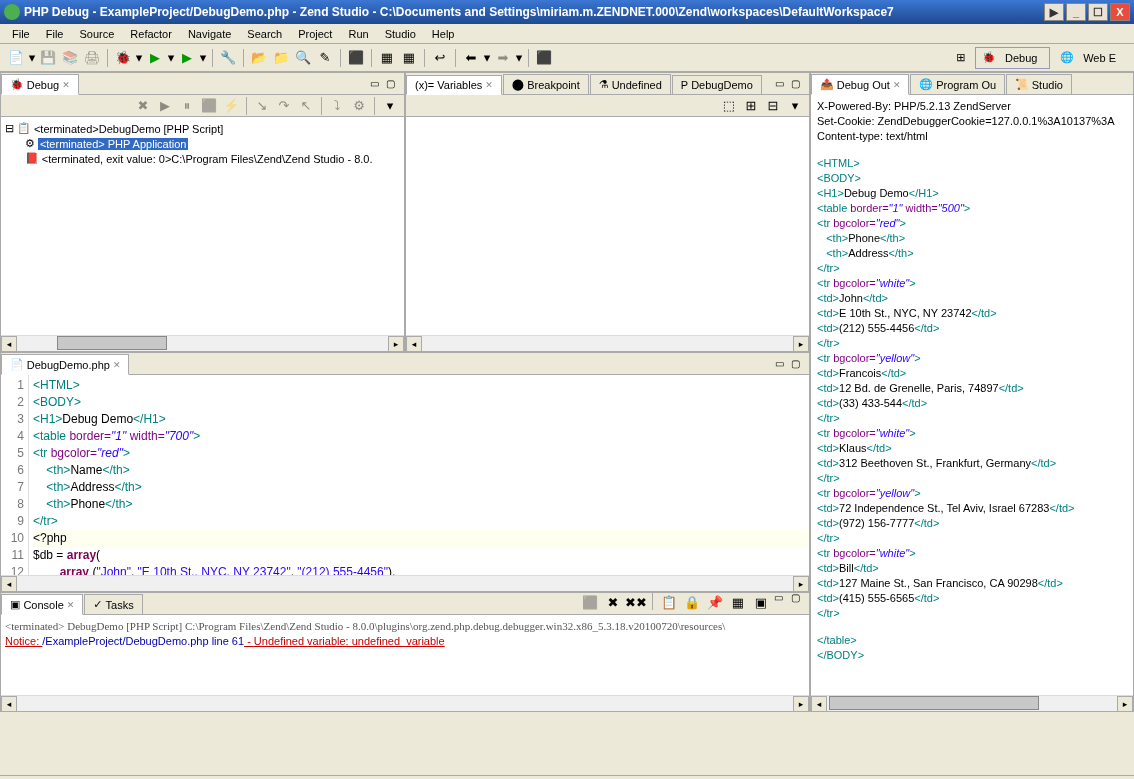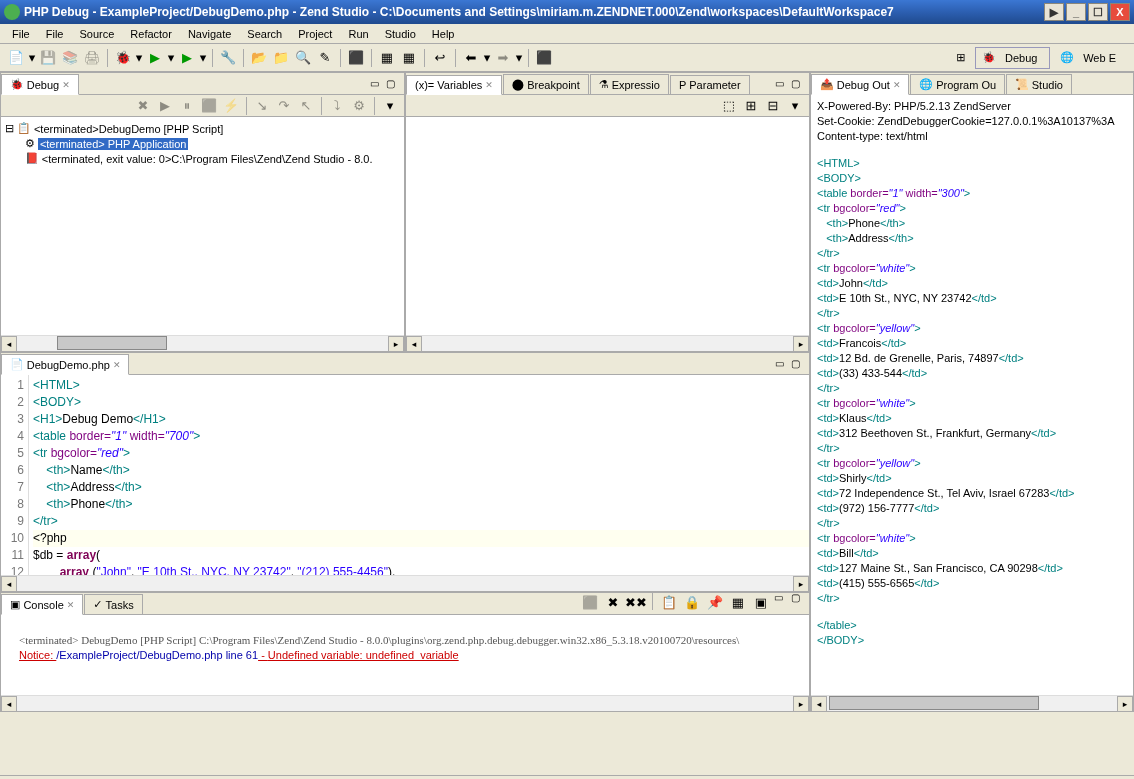--- a/index.html
+++ b/index.html
@@ -43,21 +43,21 @@
 .code .txt { color:#000; }
 .code .php { background:#fffff0; display:block; }
 .code .kw { color:#7f0055; font-weight:bold; }
 .code .str { color:#2a00ff; }
 .debugout { grid-row:1/4; grid-column:3; }
 .outbody { flex:1; padding:4px 6px; font-family:Verdana,Arial; font-size:11px; line-height:15px; overflow:hidden; }
 .outbody .tag { color:#008080; }
 .outbody .attr { color:#7f007f; }
 .outbody .val { color:#2a00ff; font-style:italic; }
 .console { grid-column:1/3; }
-.consolebody { flex:1; padding:18px; font-family:"Courier New",monospace; font-size:11px; line-height:15px; }
+.consolebody { flex:1; padding:4px; font-family:"Courier New",monospace; font-size:11px; line-height:15px; }
 .consolebody .term { color:#555; font-family:Tahoma; font-size:11px; }
 .consolebody .err { color:#c00;text-decoration:underline; }
 .consolebody .loc { color:#00a; }
 .statusbar { height:20px; background:#ece9d8; border-top:1px solid #aaa; display:flex; align-items:center; padding:0 8px; }
 </style>
 </head>
 <body>
 
 <div class="titlebar">
   <div class="icon"></div>
@@ -159,22 +159,22 @@
           <div class="sb-thumb" style="left:40px;width:110px;"></div>
         </div>
       <div class="sb-btn">▸</div>
     </div>
   </div>
 
   <div class="pane">
     <div class="tabs">
       <div class="tab active">(x)= <span>Variables</span> <span class="x">✕</span></div>
       <div class="tab">⬤ <span>Breakpoint</span></div>
-      <div class="tab">⚗ <span>Expressio</span></div>
-      <div class="tab">P <span>Parameter</span></div>
+      <div class="tab">⚗ <span>Undefined</span></div>
+      <div class="tab">P <span>DebugDemo</span></div>
       <div class="paneicons">
         <div class="pi">▭</div>
         <div class="pi">▢</div>
       </div>
     </div>
     <div class="panetoolbar">
       <div class="tbtn">⬚</div>
       <div class="tbtn">⊞</div>
       <div class="tbtn">⊟</div>
       <div class="tbtn">▾</div>
@@ -193,41 +193,42 @@
       <div class="tab">🌐 <span>Program Ou</span></div>
       <div class="tab">📜 <span>Studio</span></div>
     </div>
     <div class="outbody">
       <div>X-Powered-By: PHP/5.2.13 ZendServer</div>
       <div>Set-Cookie: ZendDebuggerCookie=127.0.0.1%3A10137%3A</div>
       <div>Content-type: text/html</div>
       <div style="height:12px"></div>
       <div><span class="tag">&lt;HTML&gt;</span></div>
       <div><span class="tag">&lt;BODY&gt;</span></div>
-      <div><span class="tag">&lt;table</span> <span class="attr">border=</span><span class="val">"<span>1</span>"</span> <span class="attr">width=</span><span class="val">"<span>300</span>"</span><span class="tag">&gt;</span></div>
+      <div><span class="tag">&lt;H1&gt;</span><span>Debug Demo</span><span class="tag">&lt;/H1&gt;</span></div>
+      <div><span class="tag">&lt;table</span> <span class="attr">border=</span><span class="val">"<span>1</span>"</span> <span class="attr">width=</span><span class="val">"<span>500</span>"</span><span class="tag">&gt;</span></div>
       <div><span class="tag">&lt;tr</span> <span class="attr">bgcolor=</span><span class="val">"<span>red</span>"</span><span class="tag">&gt;</span></div>
       <div>&nbsp;&nbsp;&nbsp;<span class="tag">&lt;th&gt;</span><span>Phone</span><span class="tag">&lt;/th&gt;</span></div>
       <div>&nbsp;&nbsp;&nbsp;<span class="tag">&lt;th&gt;</span><span>Address</span><span class="tag">&lt;/th&gt;</span></div>
       <div><span class="tag">&lt;/tr&gt;</span></div>
       <div id="outrows">
           <div><span class="tag">&lt;tr</span> <span class="attr">bgcolor=</span><span class="val">"white"</span><span class="tag">&gt;</span></div>
           <div><span class="tag">&lt;td&gt;</span>John<span class="tag">&lt;/td&gt;</span></div>
           <div><span class="tag">&lt;td&gt;</span>E 10th St., NYC, NY 23742<span class="tag">&lt;/td&gt;</span></div>
+          <div><span class="tag">&lt;td&gt;</span>(212) 555-4456<span class="tag">&lt;/td&gt;</span></div>
           <div><span class="tag">&lt;/tr&gt;</span></div>
           <div><span class="tag">&lt;tr</span> <span class="attr">bgcolor=</span><span class="val">"yellow"</span><span class="tag">&gt;</span></div>
           <div><span class="tag">&lt;td&gt;</span>Francois<span class="tag">&lt;/td&gt;</span></div>
           <div><span class="tag">&lt;td&gt;</span>12 Bd. de Grenelle, Paris, 74897<span class="tag">&lt;/td&gt;</span></div>
           <div><span class="tag">&lt;td&gt;</span>(33) 433-544<span class="tag">&lt;/td&gt;</span></div>
           <div><span class="tag">&lt;/tr&gt;</span></div>
           <div><span class="tag">&lt;tr</span> <span class="attr">bgcolor=</span><span class="val">"white"</span><span class="tag">&gt;</span></div>
           <div><span class="tag">&lt;td&gt;</span>Klaus<span class="tag">&lt;/td&gt;</span></div>
           <div><span class="tag">&lt;td&gt;</span>312 Beethoven St., Frankfurt, Germany<span class="tag">&lt;/td&gt;</span></div>
           <div><span class="tag">&lt;/tr&gt;</span></div>
           <div><span class="tag">&lt;tr</span> <span class="attr">bgcolor=</span><span class="val">"yellow"</span><span class="tag">&gt;</span></div>
-          <div><span class="tag">&lt;td&gt;</span>Shirly<span class="tag">&lt;/td&gt;</span></div>
           <div><span class="tag">&lt;td&gt;</span>72 Independence St., Tel Aviv, Israel 67283<span class="tag">&lt;/td&gt;</span></div>
           <div><span class="tag">&lt;td&gt;</span>(972) 156-7777<span class="tag">&lt;/td&gt;</span></div>
           <div><span class="tag">&lt;/tr&gt;</span></div>
           <div><span class="tag">&lt;tr</span> <span class="attr">bgcolor=</span><span class="val">"white"</span><span class="tag">&gt;</span></div>
           <div><span class="tag">&lt;td&gt;</span>Bill<span class="tag">&lt;/td&gt;</span></div>
           <div><span class="tag">&lt;td&gt;</span>127 Maine St., San Francisco, CA 90298<span class="tag">&lt;/td&gt;</span></div>
           <div><span class="tag">&lt;td&gt;</span>(415) 555-6565<span class="tag">&lt;/td&gt;</span></div>
           <div><span class="tag">&lt;/tr&gt;</span></div>
         </div>
       <div style="height:12px"></div>

